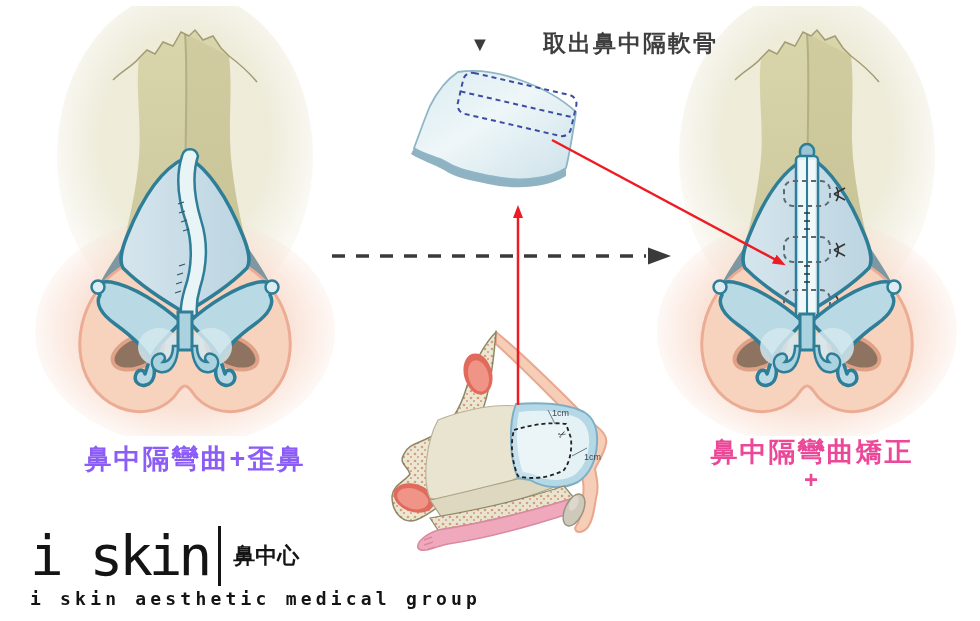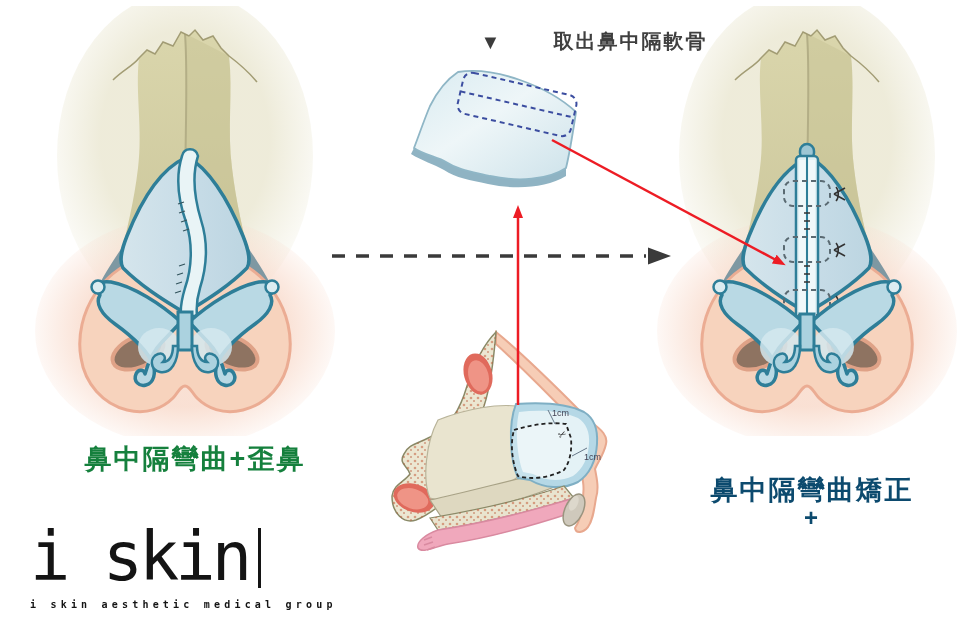--- a/index.html
+++ b/index.html
@@ -2,32 +2,32 @@
 <html><head>
 <meta charset="utf-8">
 <style>
   html,body{margin:0;padding:0;background:#ffffff;}
   body{width:980px;height:621px;overflow:hidden;font-family:"Liberation Sans",sans-serif;position:relative;}
   .canvas{position:absolute;inset:0;width:980px;height:621px;}
   .abs{position:absolute;}
   
   .header{left:438px;top:28px;width:312px;display:flex;align-items:center;justify-content:center;gap:9px;}
   .header .marker{font-size:20px;color:#3c3c3c;line-height:1;}
-  .header .title{font-size:20px;font-weight:bold;color:#3f3f3f;letter-spacing:2px;white-space:nowrap;margin-left:44px;}
+  .header .title{font-size:23px;font-weight:bold;color:#3f3f3f;letter-spacing:2px;white-space:nowrap;margin-left:44px;}
   
-  .caption-left{left:45px;top:441px;width:300px;text-align:center;font-size:27px;font-weight:bold;color:#15803d;letter-spacing:2px;}
-  .caption-right{left:660px;top:476px;width:304px;text-align:center;font-size:27px;font-weight:bold;color:#0c4a6e;letter-spacing:2px;line-height:1.07;}
+  .caption-left{left:45px;top:441px;width:300px;text-align:center;font-size:27px;font-weight:bold;color:#8b5cf6;letter-spacing:2px;}
+  .caption-right{left:660px;top:438px;width:304px;text-align:center;font-size:27px;font-weight:bold;color:#ec4899;letter-spacing:2px;line-height:1.07;}
   .caption-right .plus{font-size:24px;}
   
   .logo{left:30px;top:526px;color:#141414;}
   .logo-row{display:flex;align-items:center;}
-  .logo-brand{font-family:"DejaVu Sans Mono",monospace;font-size:67px;font-weight:500;letter-spacing:-4px;line-height:0.95;white-space:nowrap;}
+  .logo-brand{font-family:"DejaVu Sans Mono",monospace;font-size:56px;font-weight:500;letter-spacing:-4px;line-height:0.95;white-space:nowrap;}
   .logo-divider{width:3px;height:60px;background:#141414;margin:0 12px 0 10px;}
   .logo-cn{font-size:22px;font-weight:600;line-height:1.35;white-space:nowrap;}
-  .logo-tagline{font-family:"DejaVu Sans Mono",monospace;font-size:10px;font-weight:700;letter-spacing:4.2px;margin-top:9px;white-space:nowrap;}
+  .logo-tagline{font-family:"DejaVu Sans Mono",monospace;font-size:18px;font-weight:700;letter-spacing:4.2px;margin-top:2px;white-space:nowrap;}
   svg{display:block;}
 </style>
 </head>
 <body>
 
 <div class="canvas">
 
   <svg class="abs" style="left:35px;top:6px;" width="300" height="430" viewBox="0 0 300 430">
     <defs>
       <radialGradient id="LglowT" cx="50%" cy="45%" r="60%">
@@ -285,18 +285,19 @@
   <div class="abs caption-right">
     <div>鼻中隔彎曲矯正</div>
     <div class="plus">+</div>
   </div>
 
   <div class="abs logo">
     <div class="logo-row">
       <span class="logo-brand">i skin</span>
       <span class="logo-divider"></span>
       <span class="logo-cn">
+        <div>鼻中心</div>
       </span>
     </div>
     <div class="logo-tagline">i skin aesthetic medical group</div>
   </div>
 
 </div>
 
 </body></html>

